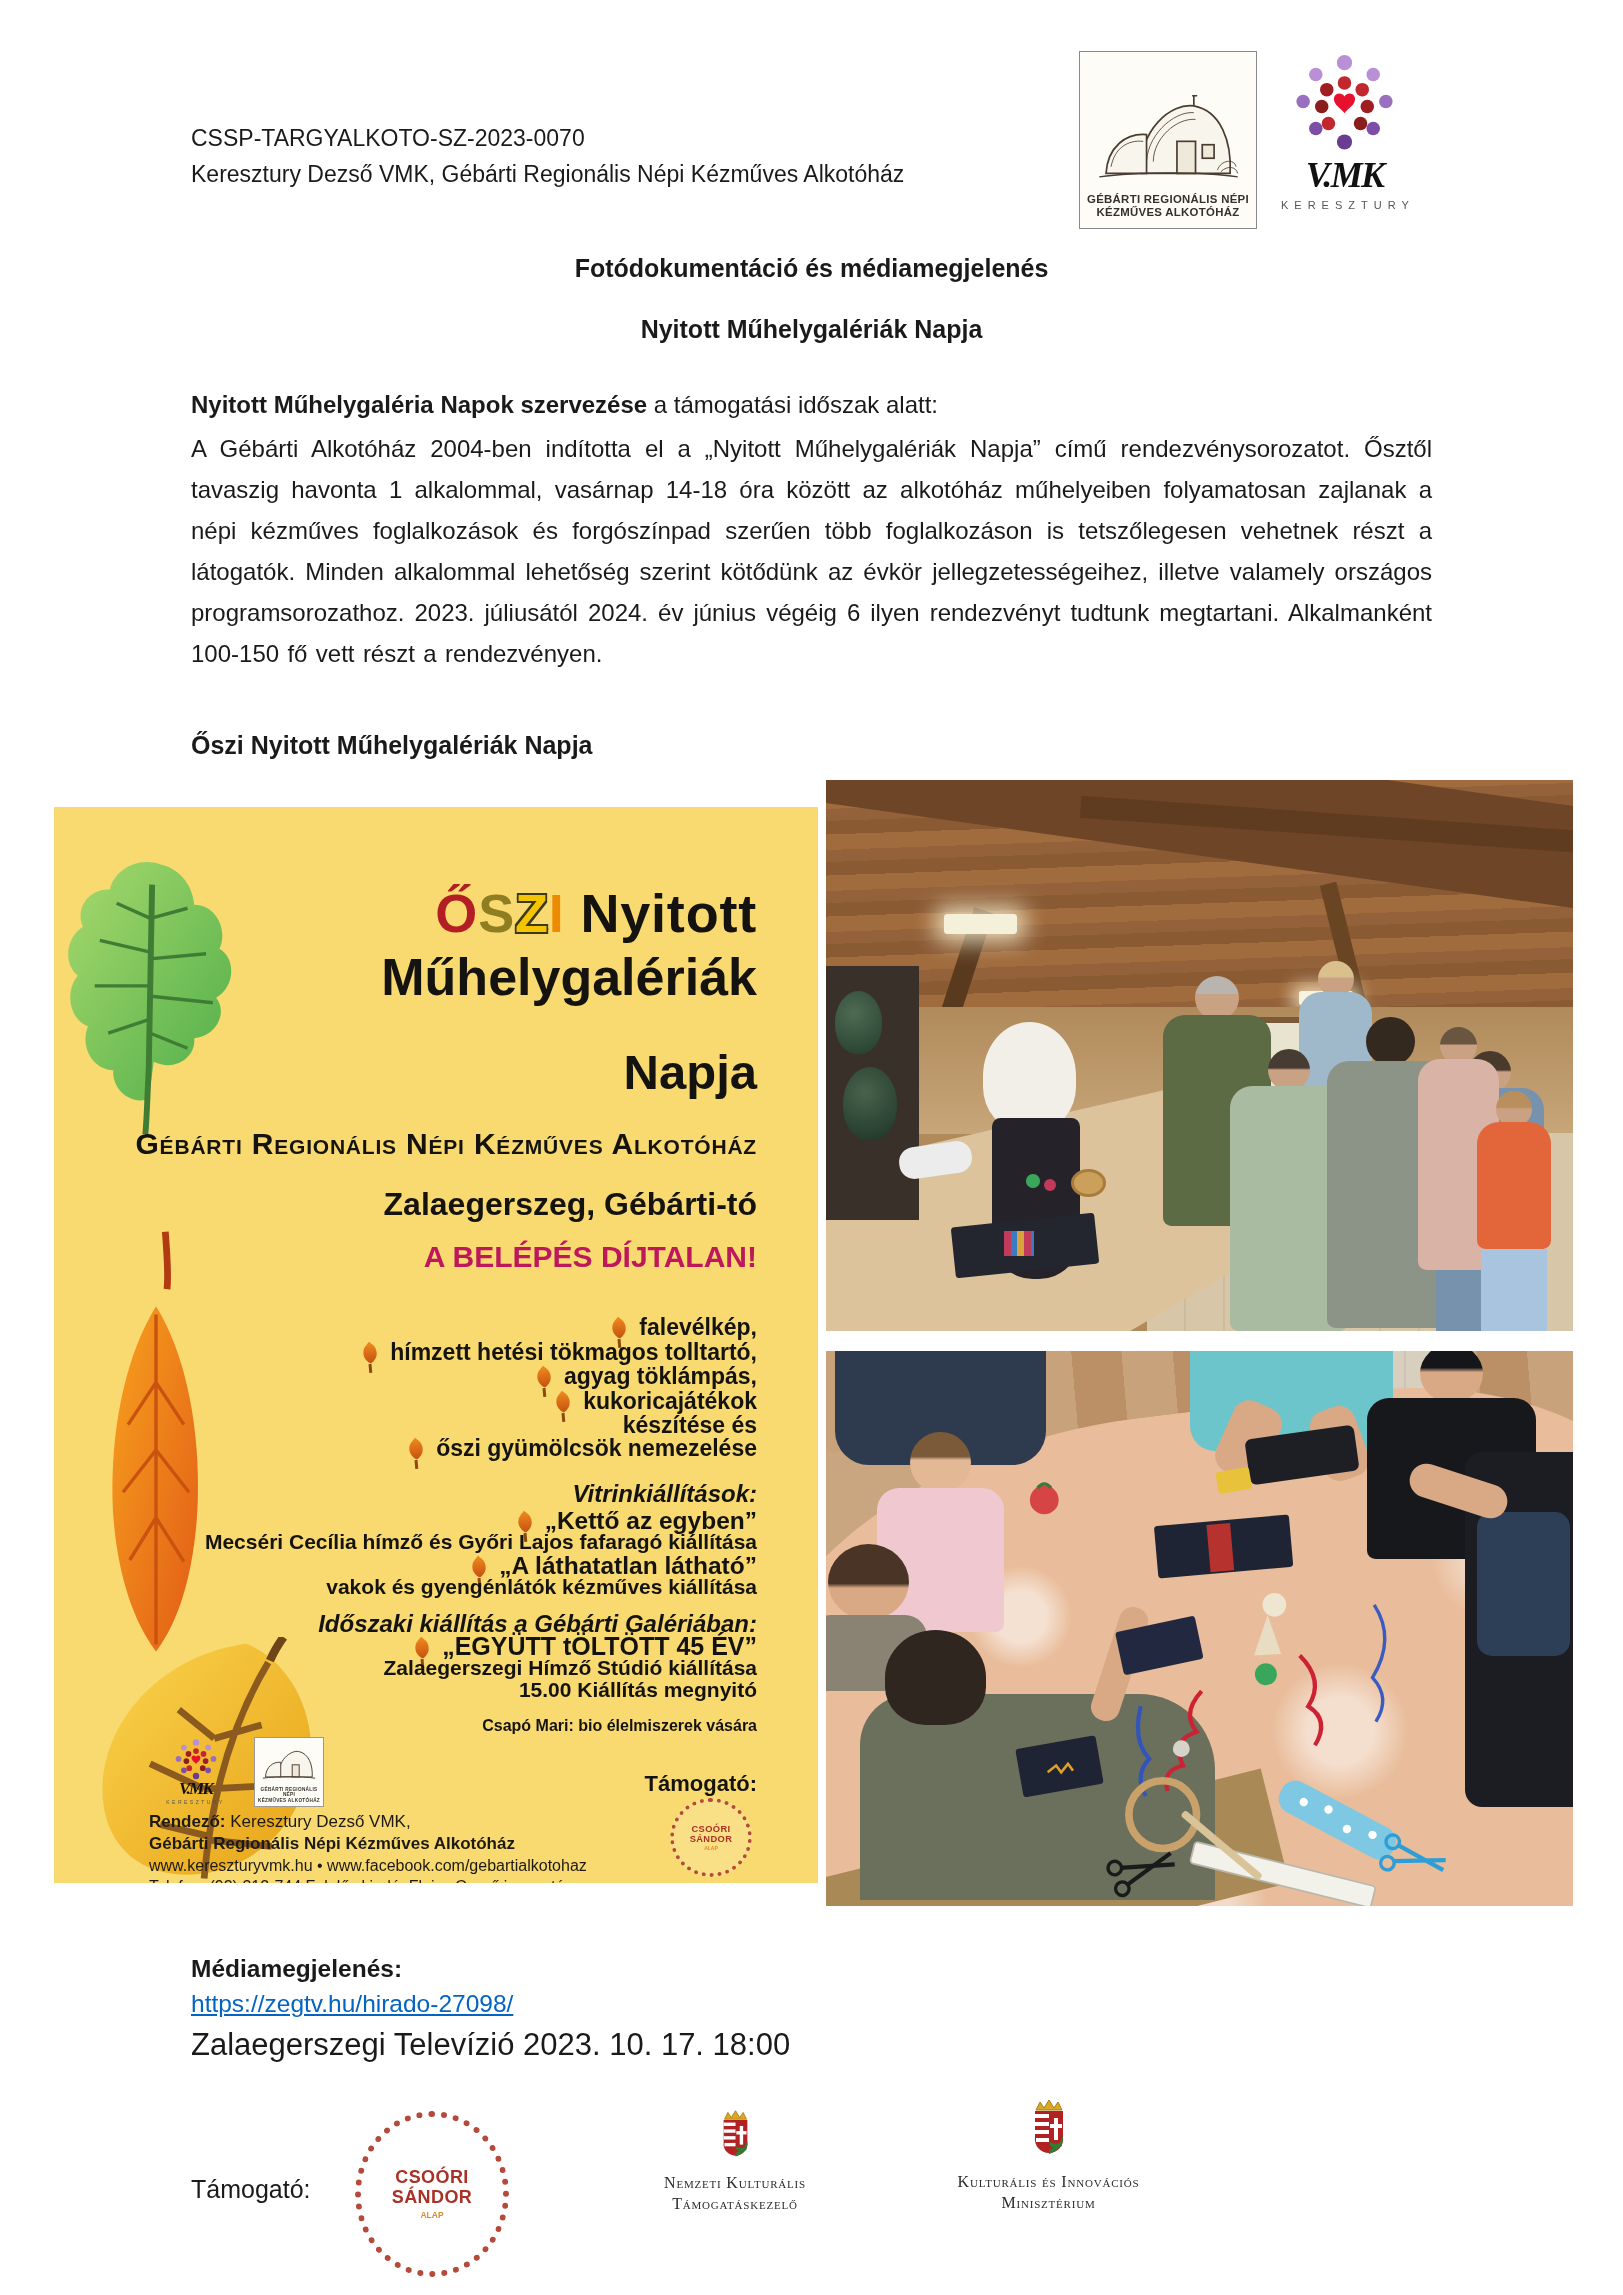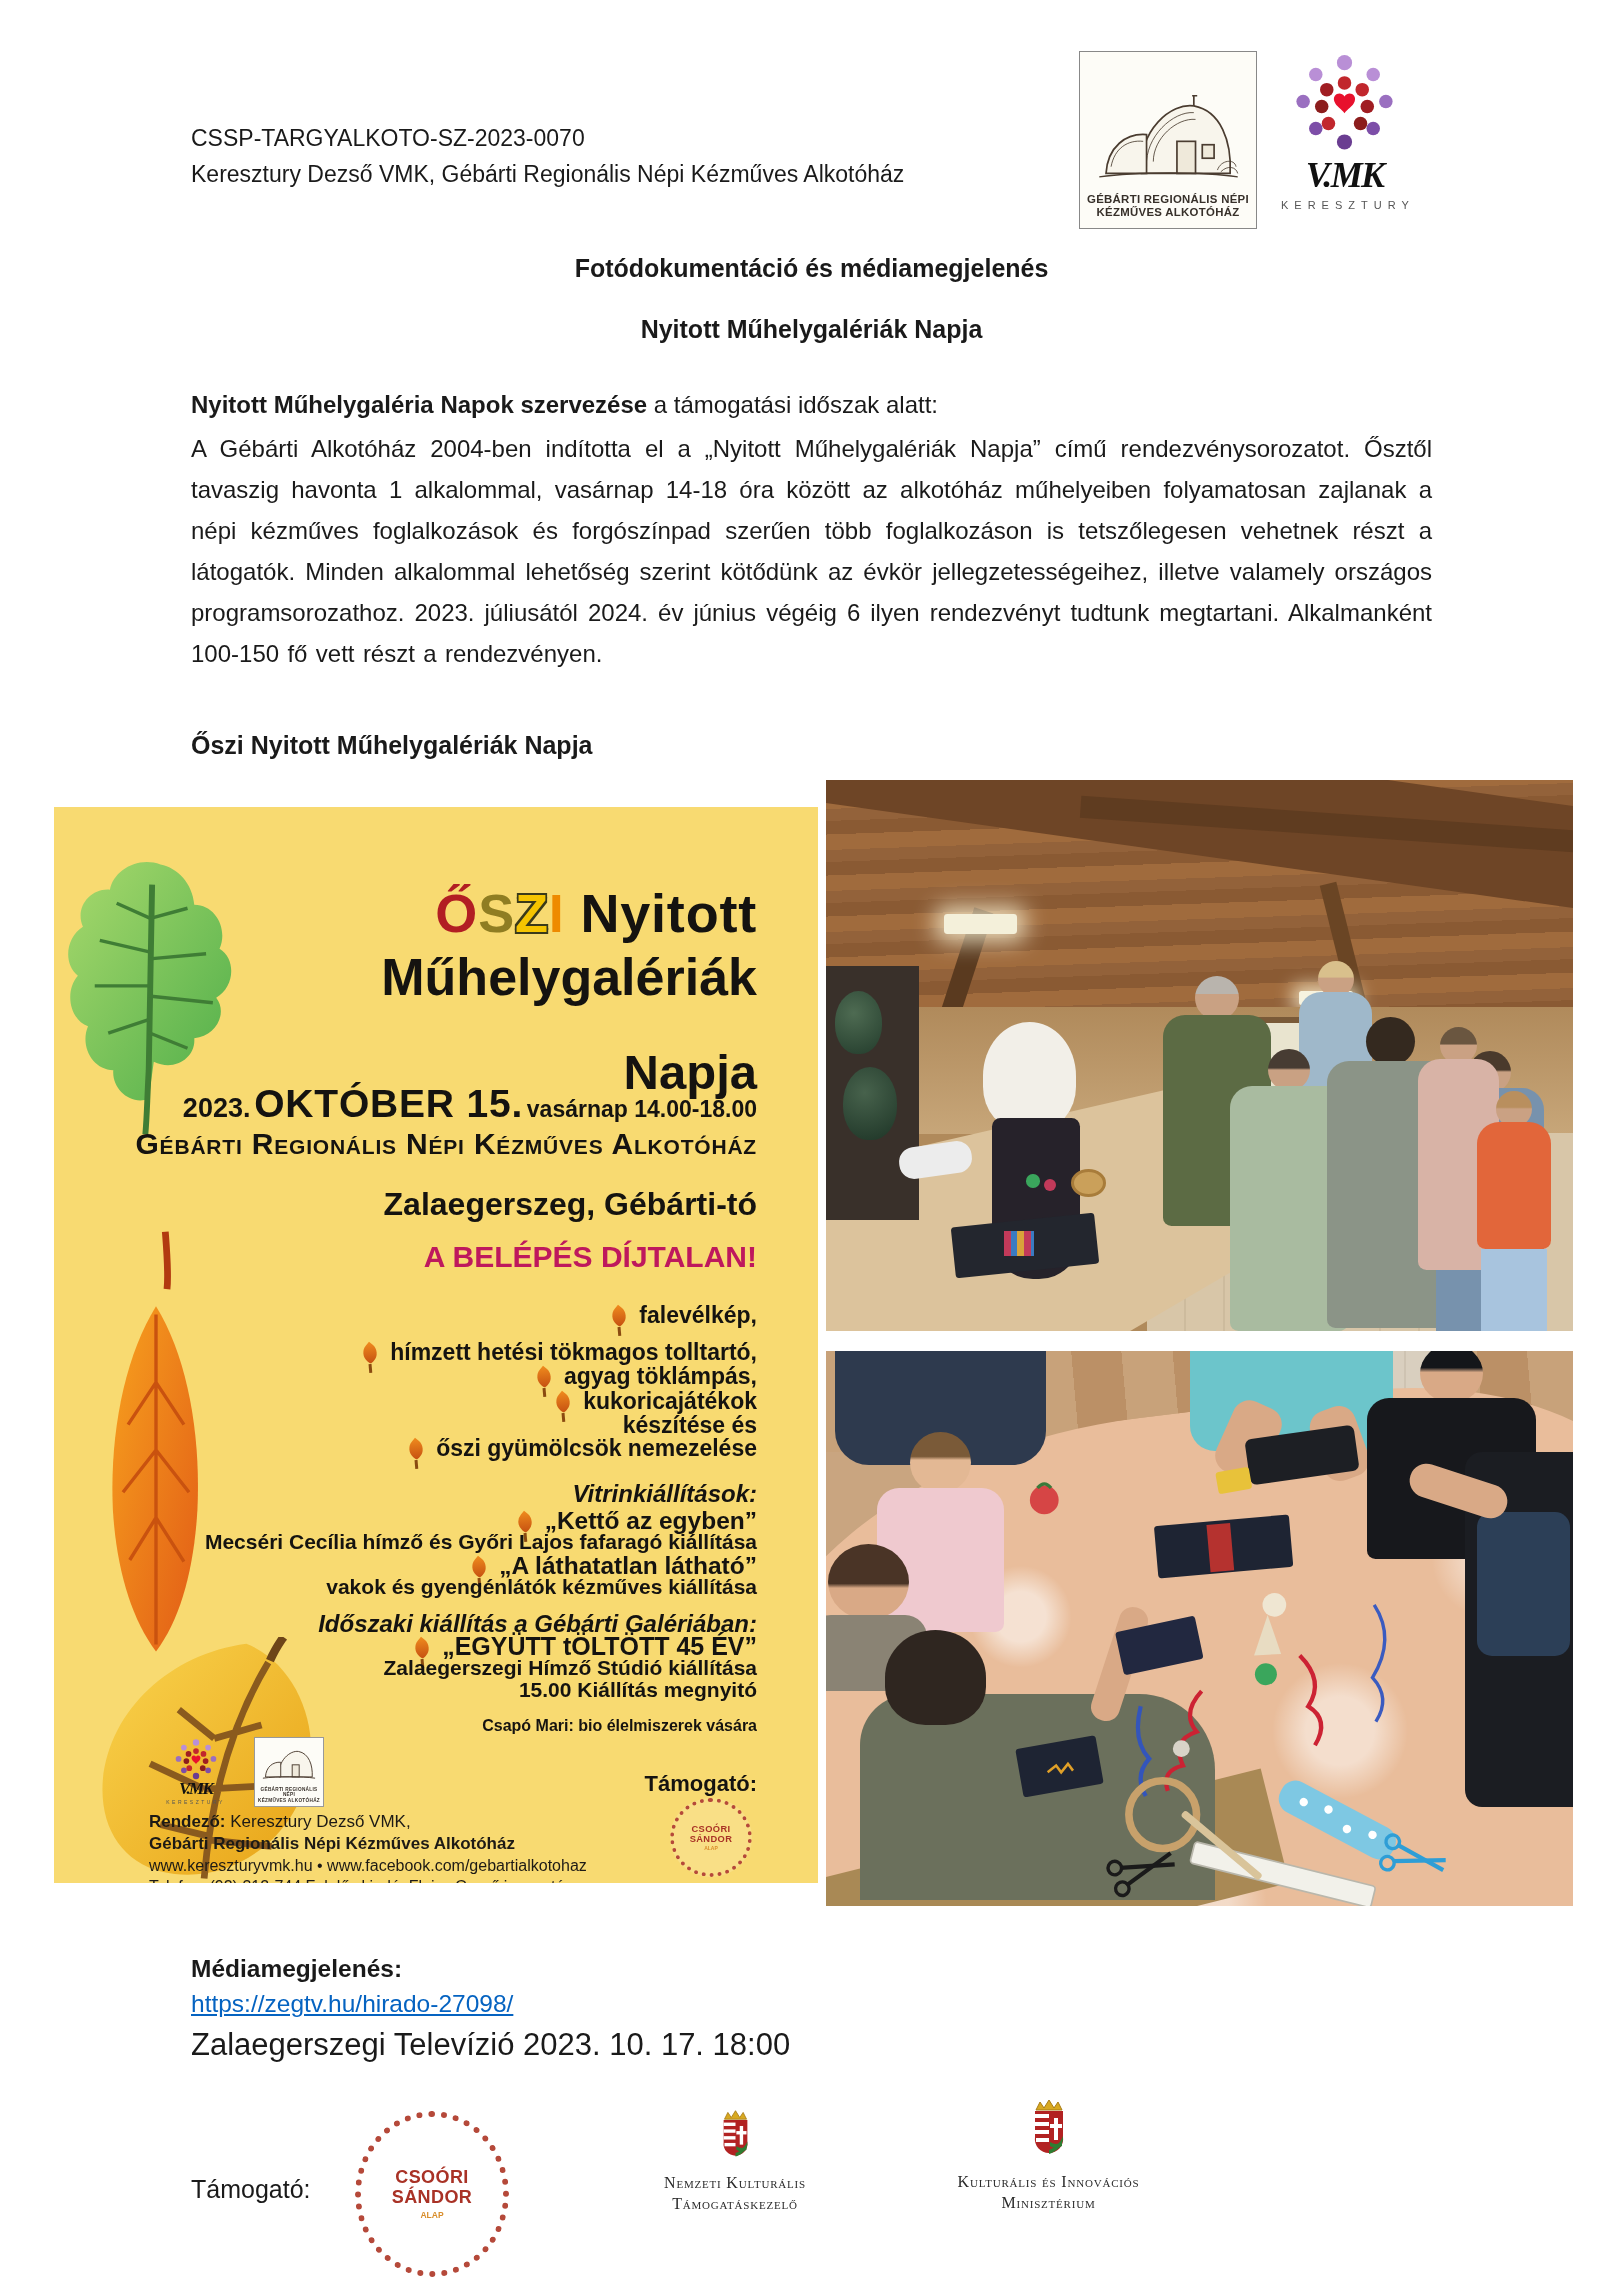--- a/index.html
+++ b/index.html
@@ -209,30 +209,25 @@
       </svg>
     </span>
 
     <div class="line pt1">
       <span class="oszi" style="color: rgb(178, 30, 35);">Ő</span><span class="oszi" style="color: rgb(143, 125, 34);">S</span><span class="oszi z-outline" style="color: rgb(245, 196, 0);">Z</span><span class="oszi" style="color: rgb(238, 138, 0);">I</span>
       <span>Nyitott</span>
     </div>
     <div class="line pt2">Műhelygalériák</div>
     <div class="line pt3">Napja</div>
 
-    <div class="line p-date">
-      <span class="y">2023.</span>
-      <span class="big">OKTÓBER 15.</span>
-      <span class="t">vasárnap 14.00-18.00</span>
-    </div>
     <div class="line p-venue1">Gébárti Regionális Népi Kézműves Alkotóház</div>
     <div class="line p-venue2">Zalaegerszeg, Gébárti-tó</div>
     <div class="line p-free" style="color: #be185d;">A BELÉPÉS DÍJTALAN!</div>
 
-    <div class="line p-act" style="top:495px;"><span class="bl"></span><span>falevélkép,</span></div>
+    <div class="line p-act" style="top:507px;"><span class="bl"></span><span>falevélkép,</span></div>
     <div class="line p-act" style="top:532px;"><span class="bl"></span><span>hímzett hetési tökmagos tolltartó,</span></div>
     <div class="line p-act" style="top:556px;"><span class="bl"></span><span>agyag töklámpás,</span></div>
     <div class="line p-act" style="top:581px;"><span class="bl"></span><span>kukoricajátékok</span></div>
     <div class="line p-act" style="top:605px;"><span>készítése és</span></div>
     <div class="line p-act" style="top:628px;"><span class="bl"></span><span>őszi gyümölcsök nemezelése</span></div>
 
     <div class="line p-vitrin">Vitrinkiállítások:</div>
     <div class="line p-k1"><span class="bl"></span><span>„Kettő az egyben”</span></div>
     <div class="line p-mec">Mecséri Cecília hímző és Győri Lajos fafaragó kiállítása</div>
     <div class="line p-l1"><span class="bl"></span><span>„A láthatatlan látható”</span></div>

